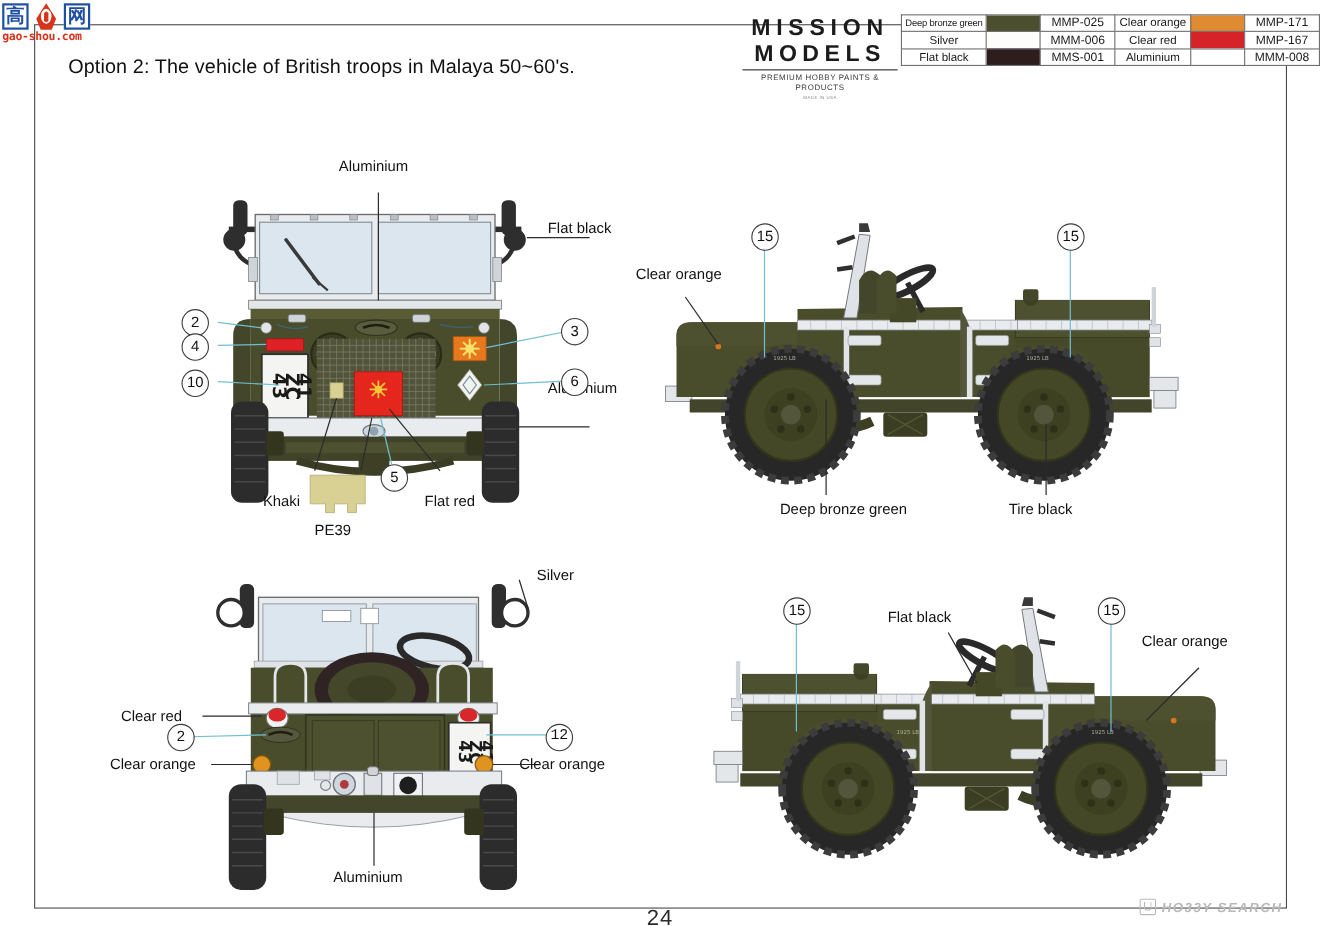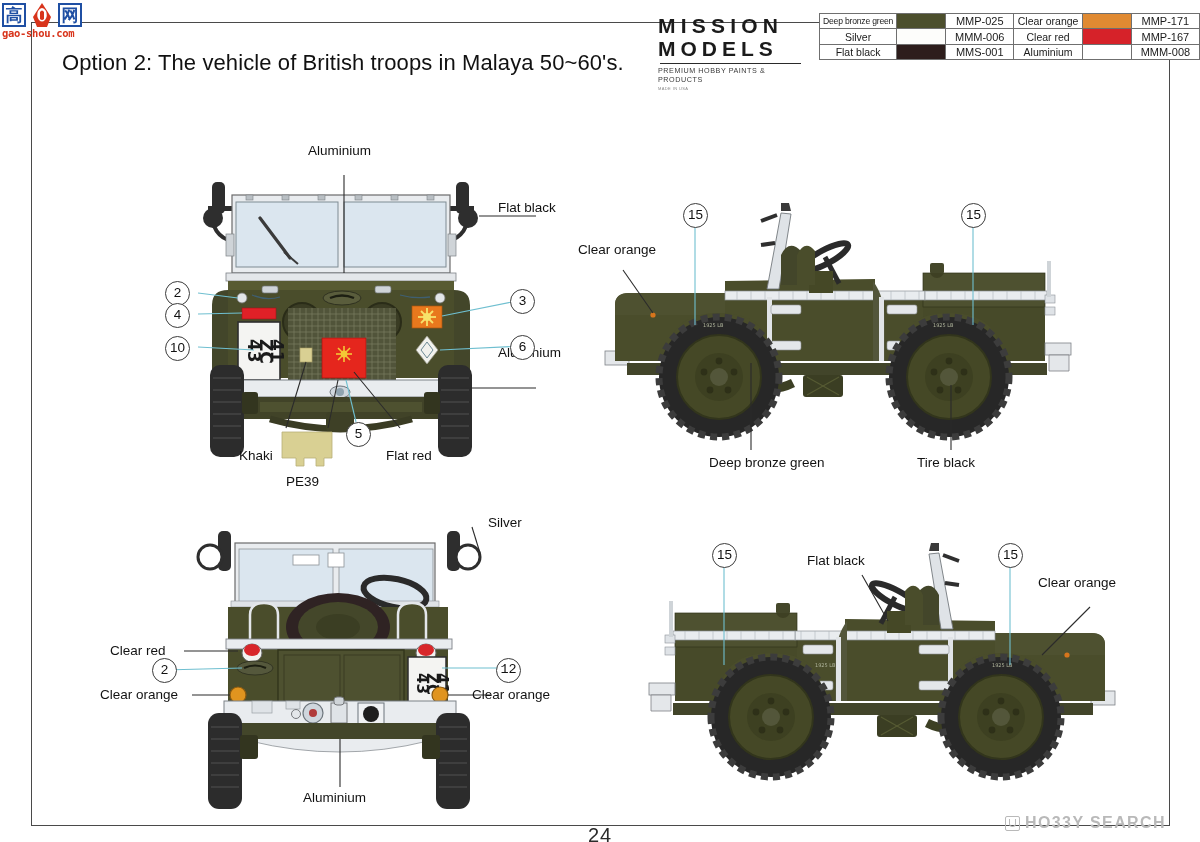--- a/index.html
+++ b/index.html
@@ -38,28 +38,28 @@
   }
   .gs-mid{width:30px;height:28px;position:relative;}
   .gs-url{
     font-family:"DejaVu Sans Mono", monospace;
     font-size:10.5px;font-weight:bold;color:#d8341b;letter-spacing:-.3px;
     margin-top:-2px;
   }
   
   #title{
     position:absolute; left:62px; top:50px;
-    font-size:22px; letter-spacing:.1px; color:#111;
+    font-size:18px; letter-spacing:.1px; color:#111;
     white-space:nowrap;
   }
   
   #mm-logo{
-    position:absolute; left:658px; top:14px;
+    position:absolute; left:673px; top:14px;
     width:145px; height:64px;
-    text-align:left;
+    text-align:center;
   }
   #mm-logo .l1,#mm-logo .l2{
     font-family:"Liberation Sans", sans-serif;
     font-weight:bold; color:#1b1b1b;
     font-size:21px; letter-spacing:5.2px; line-height:23px;
   }
   #mm-logo .l2{letter-spacing:5.0px;}
   #mm-logo .rule{
     border-top:1.5px solid #2a2a2a;
     margin:3px 2px 2px 2px;
@@ -99,23 +99,24 @@
     border:1.2px solid #3c3c3c; background:#fff;
     font-size:13.5px; line-height:21px; text-align:center; color:#111;
   }
   svg{overflow:visible;}
   .ld{stroke:#2b2b2b;stroke-width:1.1;fill:none;}
   .ldc{stroke:#6fbfd0;stroke-width:1.1;fill:none;}
   
   #wm-hs{
     position:absolute; right:34px; bottom:10px;
     display:flex; align-items:center; gap:5px;
-    color:#b9b9b9; font-size:16px; font-weight:bold;
+    color:#b9b9b9; font-size:12px; font-weight:bold;
     letter-spacing:1.4px; font-family:"Liberation Sans", sans-serif;
     z-index:30;
+    font-style:italic;
   }
   #wm-hs .mark{
     display:inline-block;width:13px;height:13px;border:1.5px solid #b9b9b9;
     border-radius:2px;position:relative;
   }
   #wm-hs .mark:after{
     content:"";position:absolute;left:3px;top:2px;width:5px;height:7px;
     border:1.5px solid #b9b9b9;border-top:none;border-radius:0 0 4px 4px;
   }
   #pageno{

